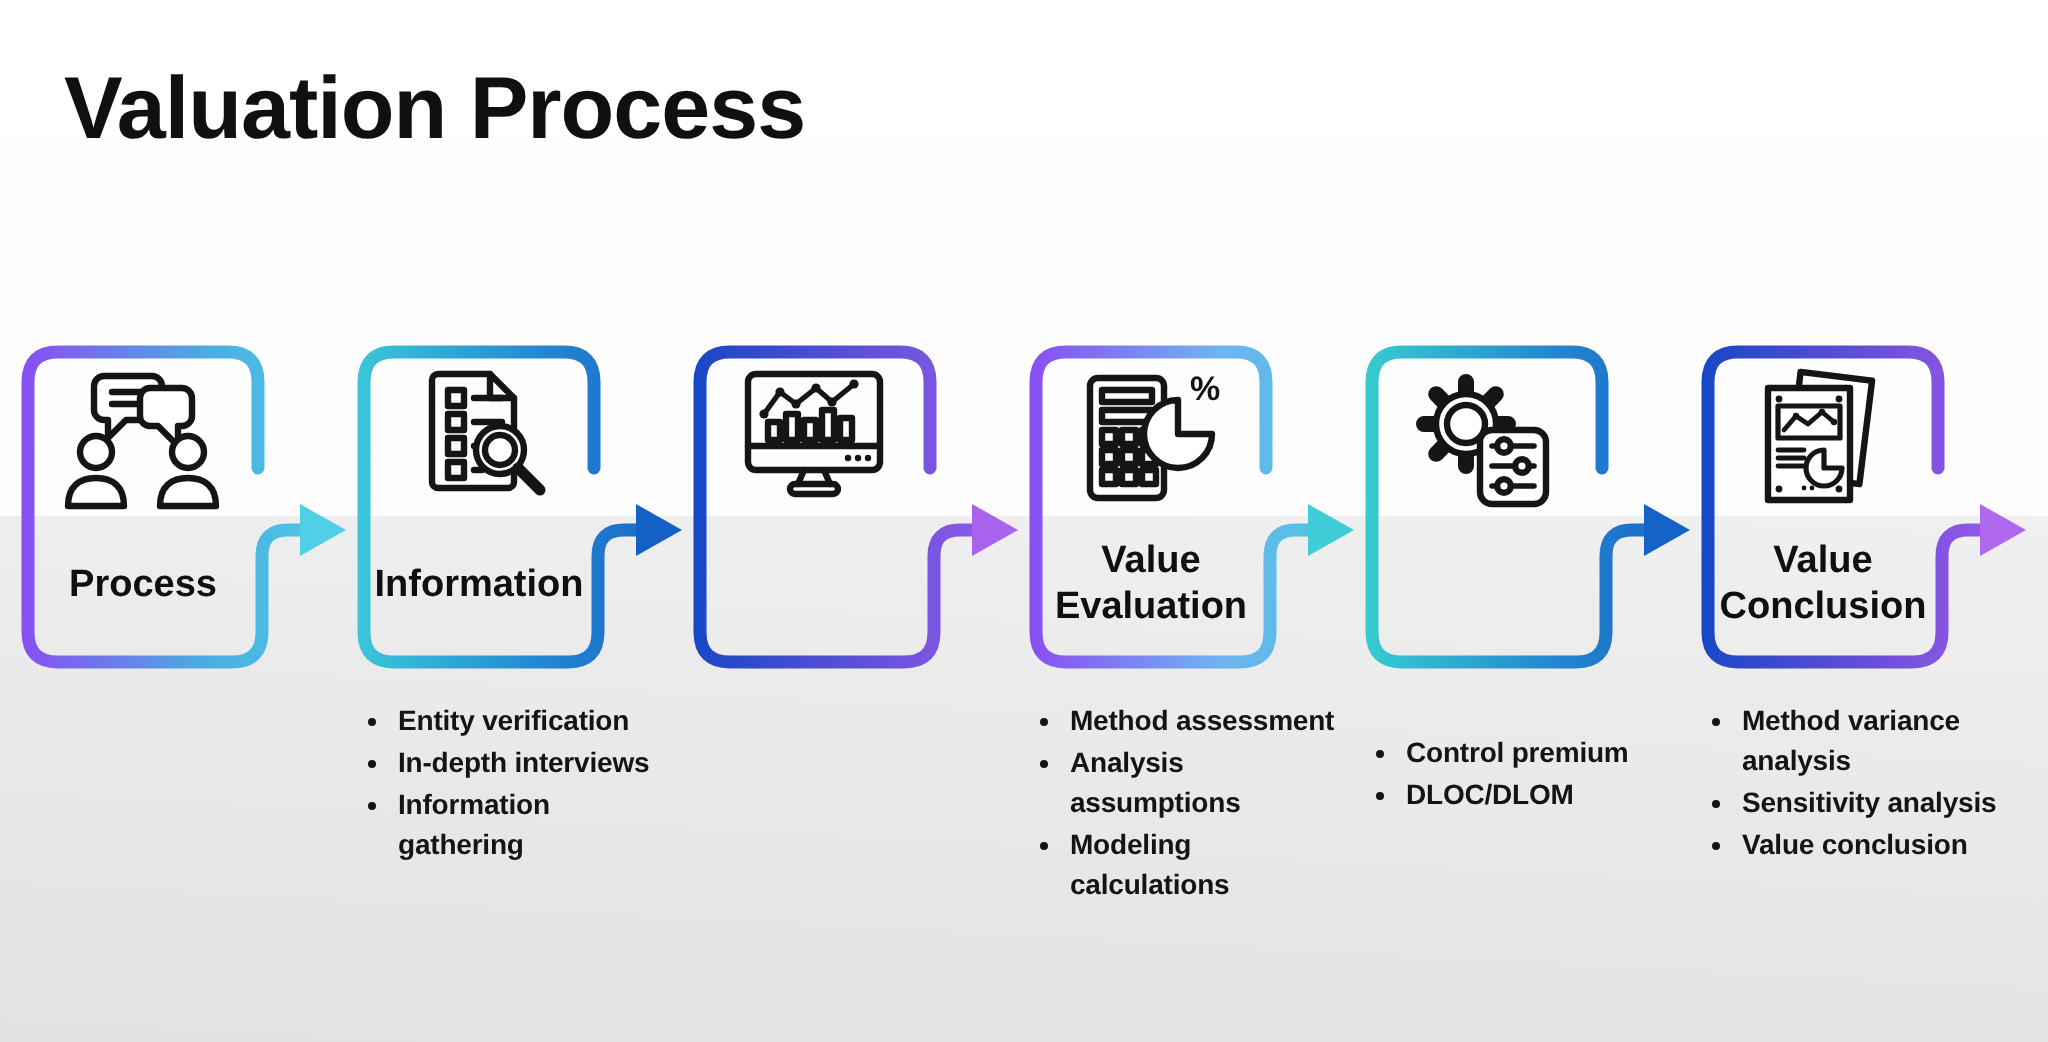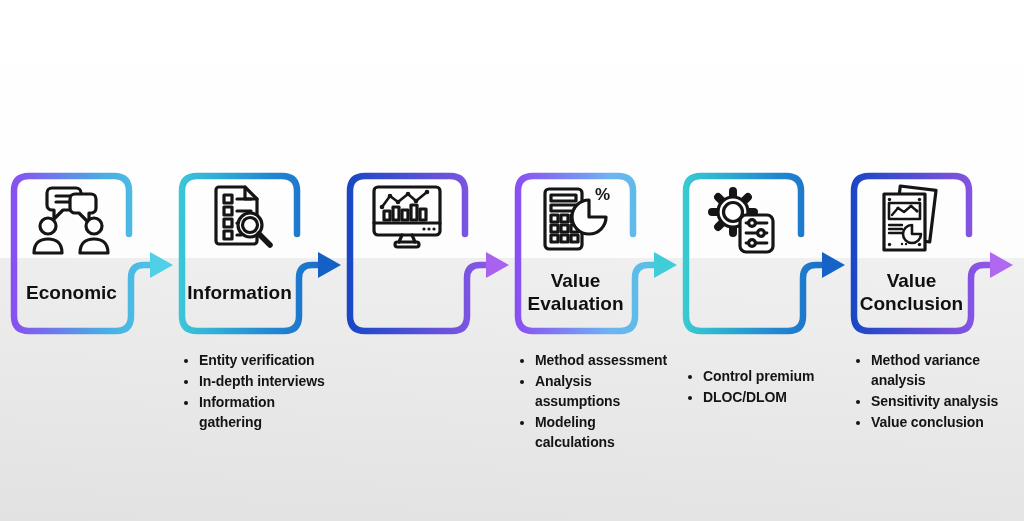--- a/index.html
+++ b/index.html
@@ -39,20 +39,21 @@
   .step:nth-child(3) .bullets{width:124px;}
   .step:nth-child(4) .bullets{width:140px;}
   .step:nth-child(5) .bullets{width:152px;margin-top:16px;}
   .step:nth-child(6) .bullets{width:158px;}
 </style>
 </head>
 <body>
 
 <div class="canvas">
   <div class="band"></div>
+  <h1 class="page-title">Valuation Process</h1>
   <div class="steps-row" id="steps-row">
       <div class="step" style="left: 10px;">
         <svg class="frame" width="172" height="168" viewBox="0 0 172 168">
           <defs>
             <linearGradient id="grad0" x1="0" y1="0" x2="172" y2="0" gradientUnits="userSpaceOnUse">
               <stop offset="0" stop-color="#8a4df2"></stop>
               <stop offset="0.55" stop-color="#4aaee2"></stop>
               <stop offset="1" stop-color="#4fd0e6"></stop>
             </linearGradient>
           </defs>
@@ -63,21 +64,21 @@
           <g fill="none" stroke="#151515" stroke-width="3.2" stroke-linecap="round" stroke-linejoin="round">
             <path d="M21 6 h24 a5 5 0 0 1 5 5 v12 a5 5 0 0 1 -5 5 h-13 l-9 9 v-9 h-2 a5 5 0 0 1 -5 -5 v-12 a5 5 0 0 1 5 -5 z"></path>
             <path d="M25 14 h16 M25 20 h16"></path>
             <path d="M44 12 h16 a5 5 0 0 1 5 5 v9 a5 5 0 0 1 -5 5 h-2 v10 l-10 -10 h-4 a5 5 0 0 1 -5 -5 v-9 a5 5 0 0 1 5 -5 z" fill="#ffffff"></path>
             <circle cx="17" cy="44" r="8" fill="#ffffff"></circle>
             <path d="M3 71 c0 -10 6 -14 14 -14 c8 0 14 4 14 14 z" fill="#ffffff"></path>
             <circle cx="63" cy="44" r="8" fill="#ffffff"></circle>
             <path d="M49 71 c0 -10 6 -14 14 -14 c8 0 14 4 14 14 z" fill="#ffffff"></path>
           </g>
         </svg>
-        <div class="step-title">Economic</div>
+        <div class="step-title">Process</div>
       </div>
       <div class="step" style="left: 178px;">
         <svg class="frame" width="172" height="168" viewBox="0 0 172 168">
           <defs>
             <linearGradient id="grad1" x1="0" y1="0" x2="172" y2="0" gradientUnits="userSpaceOnUse">
               <stop offset="0" stop-color="#3bc7d9"></stop>
               <stop offset="0.55" stop-color="#2286d2"></stop>
               <stop offset="1" stop-color="#1560c4"></stop>
             </linearGradient>
           </defs>

